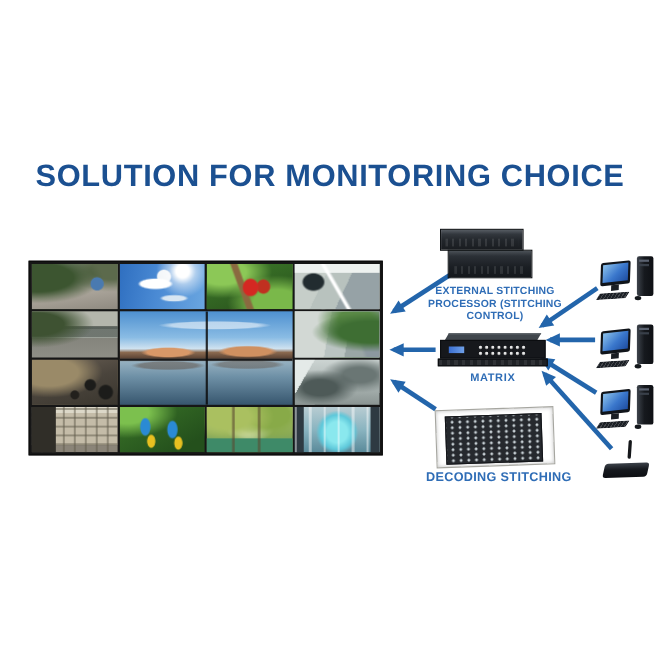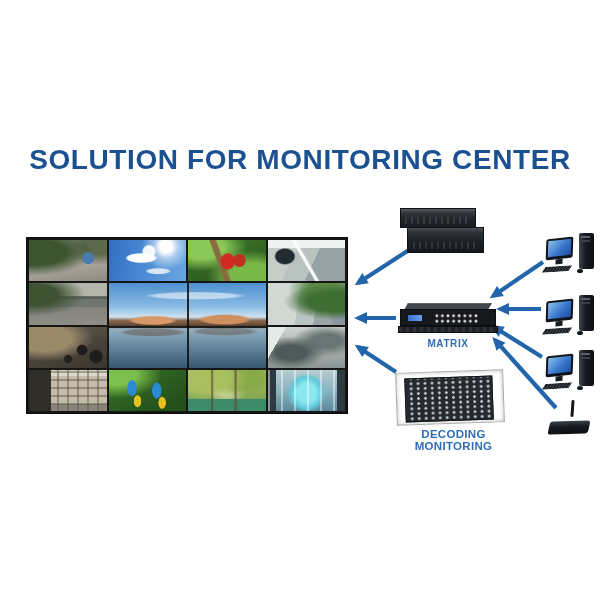--- a/index.html
+++ b/index.html
@@ -167,21 +167,21 @@
   .dev-label{position:absolute;text-align:center;font-weight:bold;color:#2f6db6;}
   .lbl-stitch{left:388px;top:259px;width:124px;font-size:9.5px;line-height:11.5px;letter-spacing:.2px;}
   .lbl-matrix{left:398px;top:338px;width:100px;font-size:10px;letter-spacing:.6px;}
   .lbl-decoder{left:381px;top:428px;width:145px;font-size:11.5px;letter-spacing:.3px;}
 </style>
 </head>
 <body>
 
 <div class="canvas">
 
-  <h1 class="title">SOLUTION FOR MONITORING CENTER</h1>
+  <h1 class="title">SOLUTION FOR MONITORING CHOICE</h1>
 
   <div class="wall">
       <div class="tile s-street-entrance-cam" style="grid-area: 1 / 1 / span 1 / span 1;"></div>
       <div class="tile s-dove-sky" style="grid-area: 1 / 2 / span 1 / span 1;"></div>
       <div class="tile s-scarlet-macaws" style="grid-area: 1 / 3 / span 1 / span 1;"></div>
       <div class="tile s-road-gate-cam" style="grid-area: 1 / 4 / span 1 / span 1;"></div>
       <div class="tile s-fence-gate-cam" style="grid-area: 2 / 1 / span 1 / span 1;"></div>
       <div class="tile s-mountain-lake span2" style="grid-area: 2 / 2 / span 2 / span 2;"></div>
       <div class="tile s-street-trees-cam" style="grid-area: 2 / 4 / span 1 / span 1;"></div>
       <div class="tile s-warehouse-cam" style="grid-area: 3 / 1 / span 1 / span 1;"></div>
@@ -208,35 +208,36 @@
   </svg>
 
   <div class="rack">
     <div class="rack-unit rack-u1">
       <div class="rack-vents"></div>
     </div>
     <div class="rack-unit rack-u2">
       <div class="rack-vents"></div>
     </div>
   </div>
+  <div class="dev-label lbl-stitch">EXTERNAL STITCHING PROCESSOR (STITCHING CONTROL)</div>
 
   <div class="matrix">
     <div class="mx-top"></div>
     <div class="mx-body">
       <div class="mx-screen"></div>
       <div class="mx-ports"></div>
     </div>
     <div class="mx-base"></div>
   </div>
   <div class="dev-label lbl-matrix">MATRIX</div>
 
   <div class="decoder">
     <div class="decoder-board"></div>
   </div>
-  <div class="dev-label lbl-decoder">DECODING MONITORING</div>
+  <div class="dev-label lbl-decoder">DECODING STITCHING</div>
 
   <div class="computer pc1">
     <div class="pc-tower"></div>
     <div class="pc-monitor"></div>
     <div class="pc-kb"></div>
     <div class="pc-mouse"></div>
   </div>
   <div class="computer pc2">
     <div class="pc-tower"></div>
     <div class="pc-monitor"></div>

